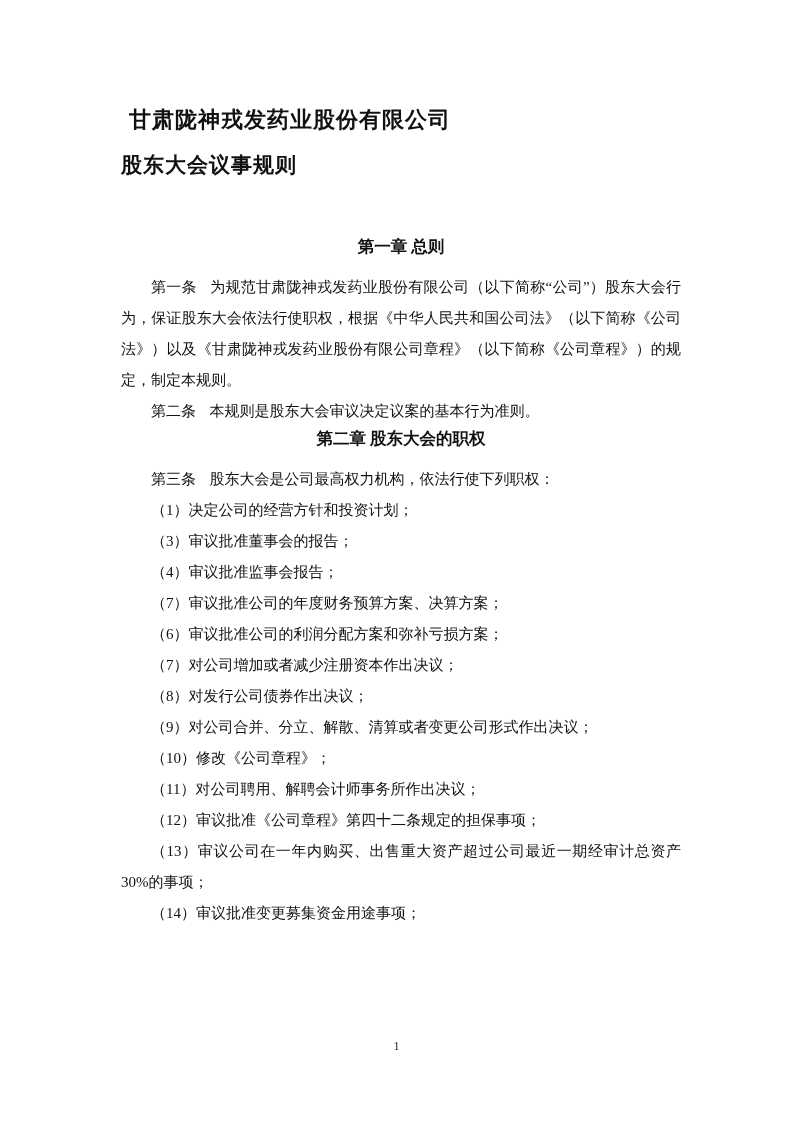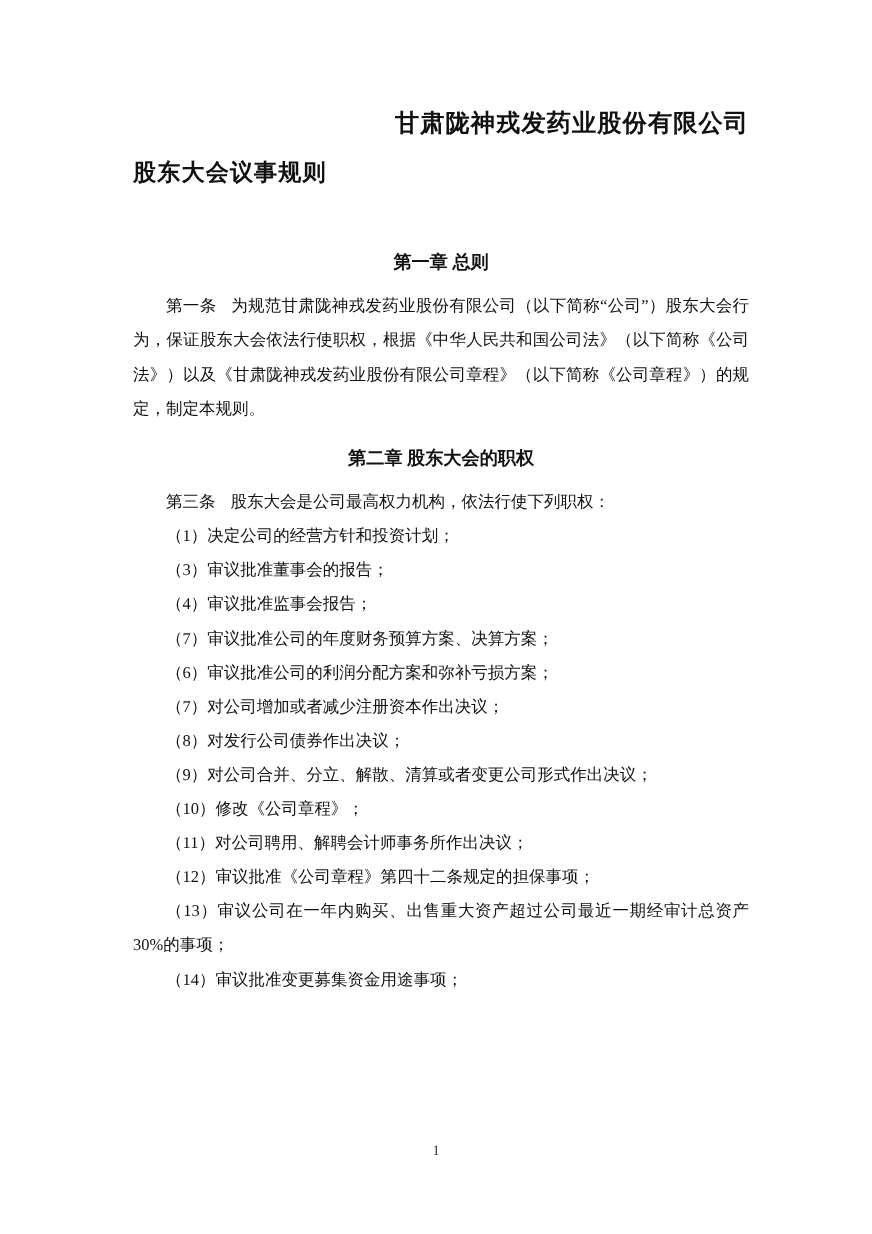--- a/index.html
+++ b/index.html
@@ -14,26 +14,26 @@
     background: #ffffff;
     color: #111111;
     font-family: "Liberation Serif", "DejaVu Serif", serif;
     overflow: hidden;
     box-sizing: border-box;
   }
   .content {
     padding: 0 112px 0 121px;
   }
   .doc-title {
-    margin: 0;
+    margin: 8px;
     padding-top: 96px;
     font-size: 22px;
     line-height: 32px;
     font-weight: bold;
-    text-align: right;
+    text-align: left;
     letter-spacing: 1px;
   }
   .doc-subtitle {
     margin: 14px 0 0 0;
     font-size: 21px;
     line-height: 30px;
     font-weight: bold;
     text-align: left;
     letter-spacing: 1px;
   }
@@ -41,21 +41,20 @@
     margin: 0;
     font-size: 16.5px;
     line-height: 24px;
     font-weight: bold;
     text-align: center;
   }
   .chapter-heading.first {
     margin-top: 55px;
   }
   .chapter-heading.second {
-    margin-top: 17px;
   }
   .body-block {
     margin-top: 13px;
   }
   .article, .item {
     margin: 0;
     font-size: 15px;
     line-height: 31px;
     text-align: justify;
     text-indent: 2em;
@@ -81,20 +80,21 @@
 <div class="page">
   <div class="content">
 
     <h1 class="doc-title">甘肃陇神戎发药业股份有限公司</h1>
     <h1 class="doc-subtitle">股东大会议事规则</h1>
 
     <h2 class="chapter-heading first">第一章 总则</h2>
 
     <div class="body-block">
       <p class="article"><span class="article-label">第一条</span><span>为规范甘肃陇神戎发药业股份有限公司（以下简称“公司”）股东大会行为，保证股东大会依法行使职权，根据《中华人民共和国公司法》（以下简称《公司法》）以及《甘肃陇神戎发药业股份有限公司章程》（以下简称《公司章程》）的规定，制定本规则。</span></p>
+      <p class="article"><span class="article-label">第二条</span><span>本规则是股东大会审议决定议案的基本行为准则。</span></p>
     </div>
 
     <h2 class="chapter-heading second">第二章 股东大会的职权</h2>
 
     <div class="body-block">
       <p class="article"><span class="article-label">第三条</span><span>股东大会是公司最高权力机构，依法行使下列职权：</span></p>
       <p class="item">（1）决定公司的经营方针和投资计划；</p>
       <p class="item">（3）审议批准董事会的报告；</p>
       <p class="item">（4）审议批准监事会报告；</p>
       <p class="item">（7）审议批准公司的年度财务预算方案、决算方案；</p>

